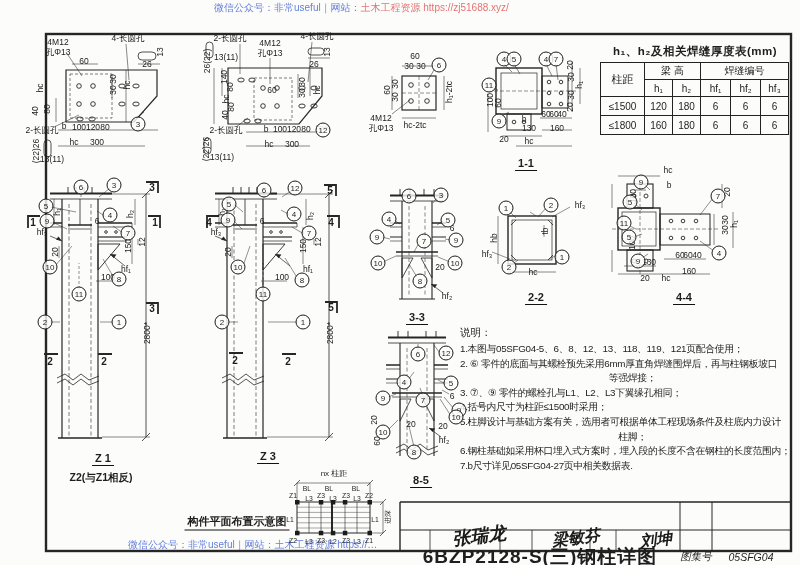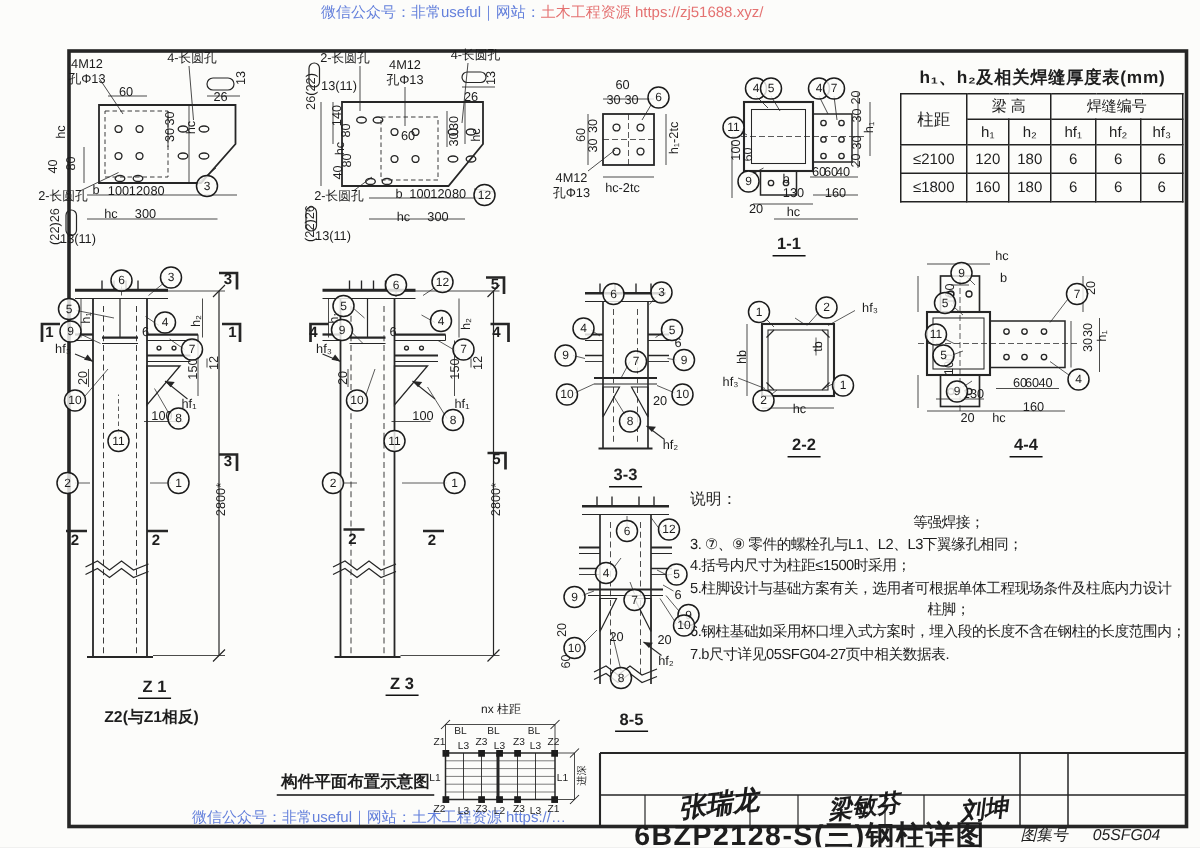--- a/index.html
+++ b/index.html
@@ -310,21 +310,21 @@
           <td colspan="3">焊缝编号</td>
         </tr>
         <tr id="weld-subhead">
             <td>h₁</td>
             <td>h₂</td>
             <td>hf₁</td>
             <td>hf₂</td>
             <td>hf₃</td>
           </tr>
       <tr>
-            <td style="height: 18px;">≤2100</td>
+            <td style="height: 18px;">≤1500</td>
             <td style="height: 18px;">120</td>
             <td style="height: 18px;">180</td>
             <td style="height: 18px;">6</td>
             <td style="height: 18px;">6</td>
             <td style="height: 18px;">6</td>
           </tr>
           <tr>
             <td style="height: 18px; text-align: center;">≤1800</td>
             <td style="height: 18px;">160</td>
             <td style="height: 18px;">180</td>
@@ -332,20 +332,22 @@
             <td style="height: 18px;">6</td>
             <td style="height: 18px;">6</td>
           </tr>
         </tbody>
     </table>
   </div>
 
   <div id="notes">
     <div class="ntitle">说明：</div>
     <div id="notes-lines">
+        <div class="nline">1.本图与05SFG04-5、6、8、12、13、118、119、121页配合使用；</div>
+        <div class="nline">2. ⑥ 零件的底面与其螺栓预先采用6mm厚直角焊缝围焊后，再与柱钢板坡口</div>
         <div class="nline ind">等强焊接；</div>
         <div class="nline">3. ⑦、⑨ 零件的螺栓孔与L1、L2、L3下翼缘孔相同；</div>
         <div class="nline">4.括号内尺寸为柱距≤1500时采用；</div>
         <div class="nline">5.柱脚设计与基础方案有关，选用者可根据单体工程现场条件及柱底内力设计</div>
         <div class="nline ind">柱脚；</div>
         <div class="nline">6.钢柱基础如采用杯口埋入式方案时，埋入段的长度不含在钢柱的长度范围内；</div>
         <div class="nline">7.b尺寸详见05SFG04-27页中相关数据表.</div>
       </div>
   </div>
 

